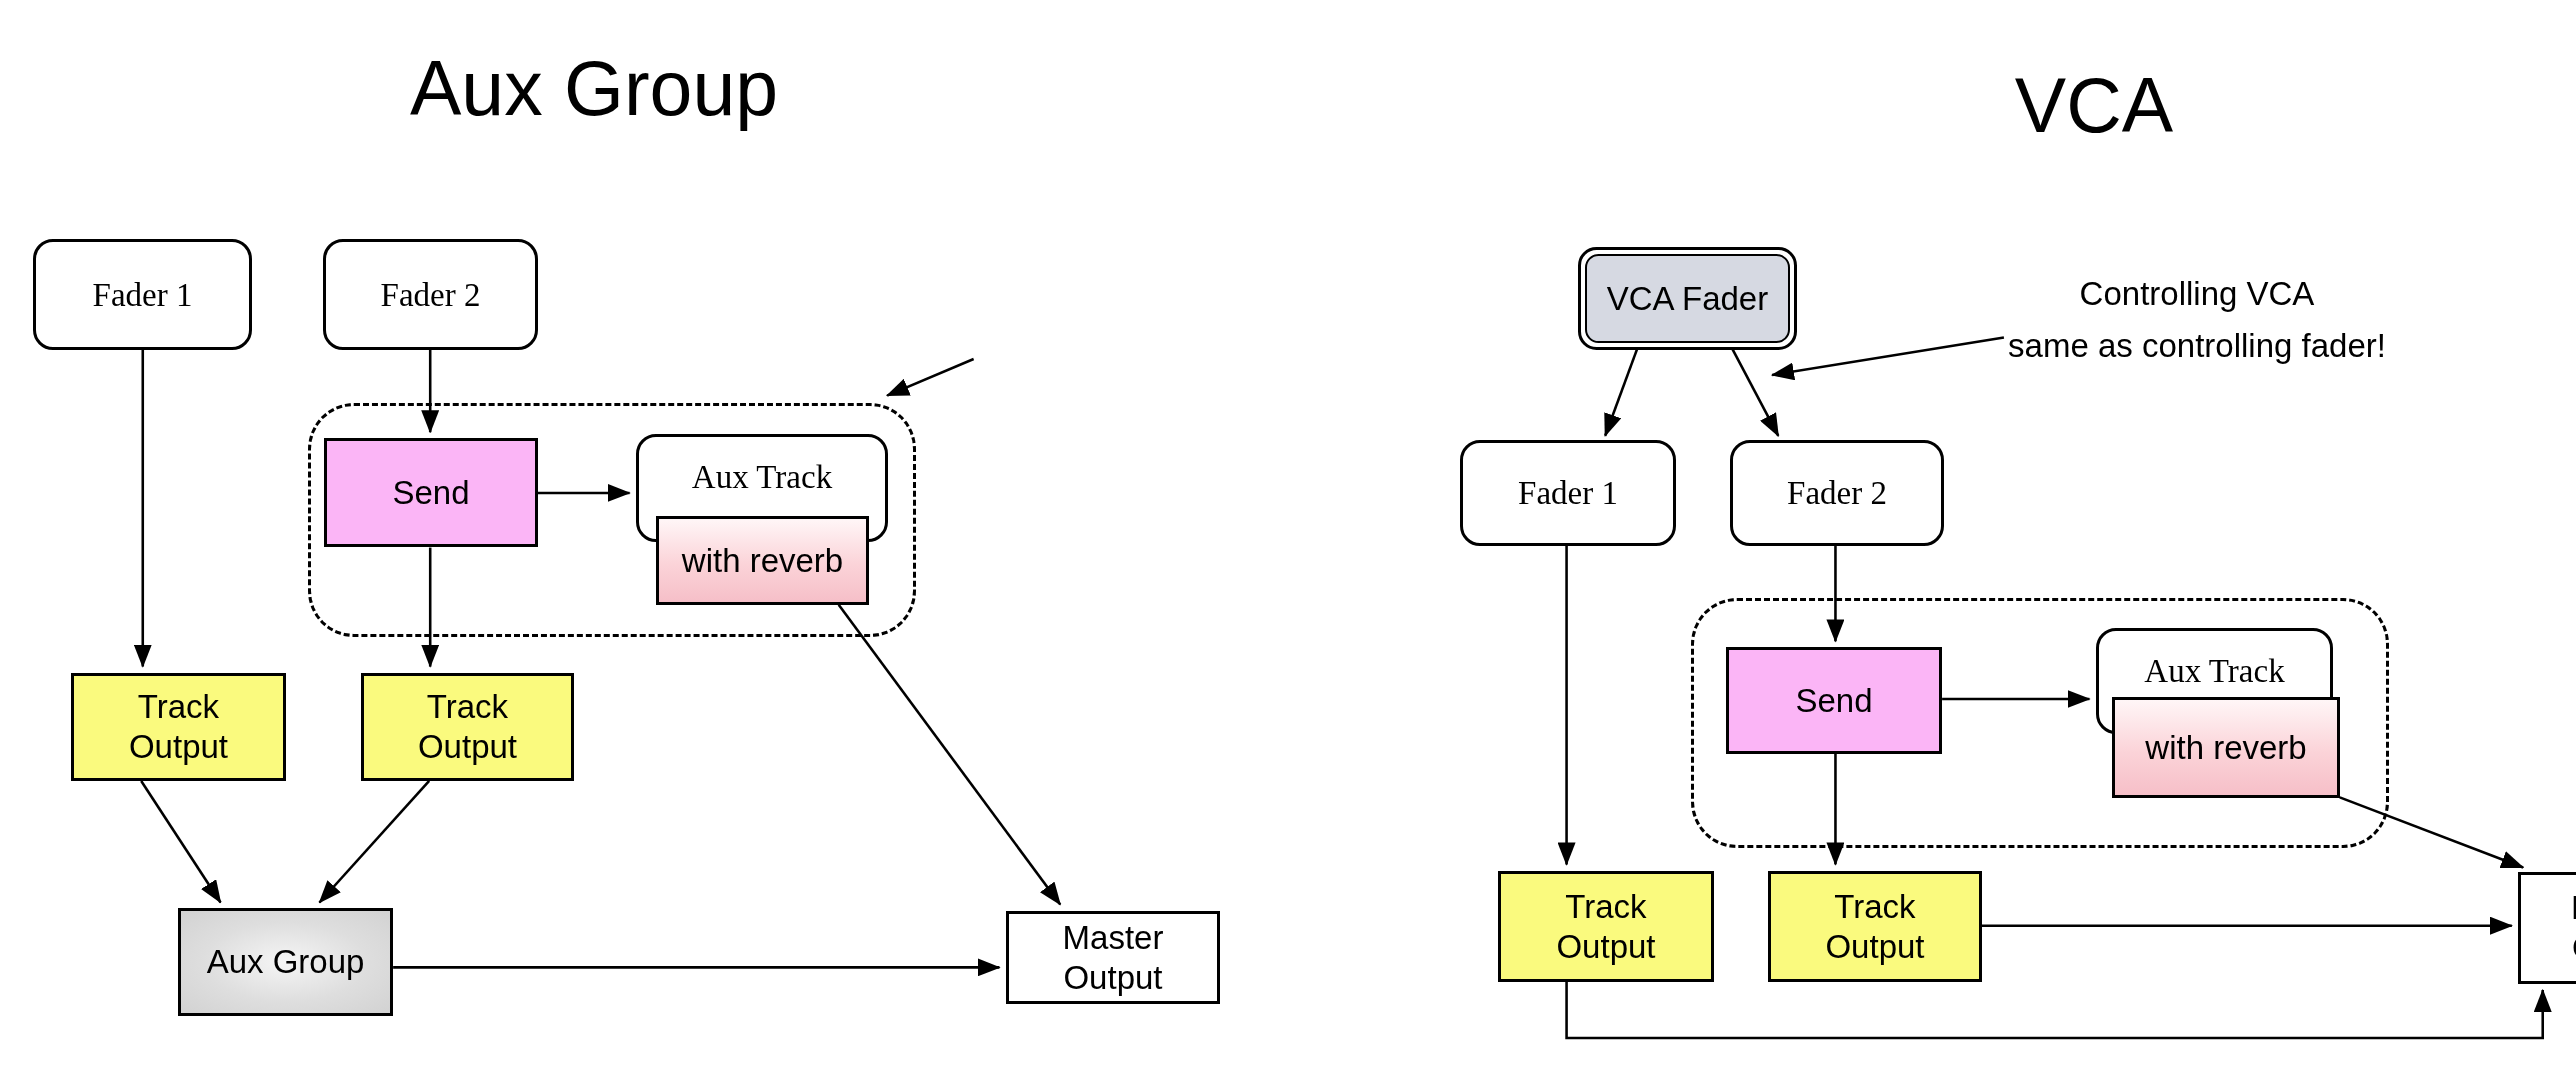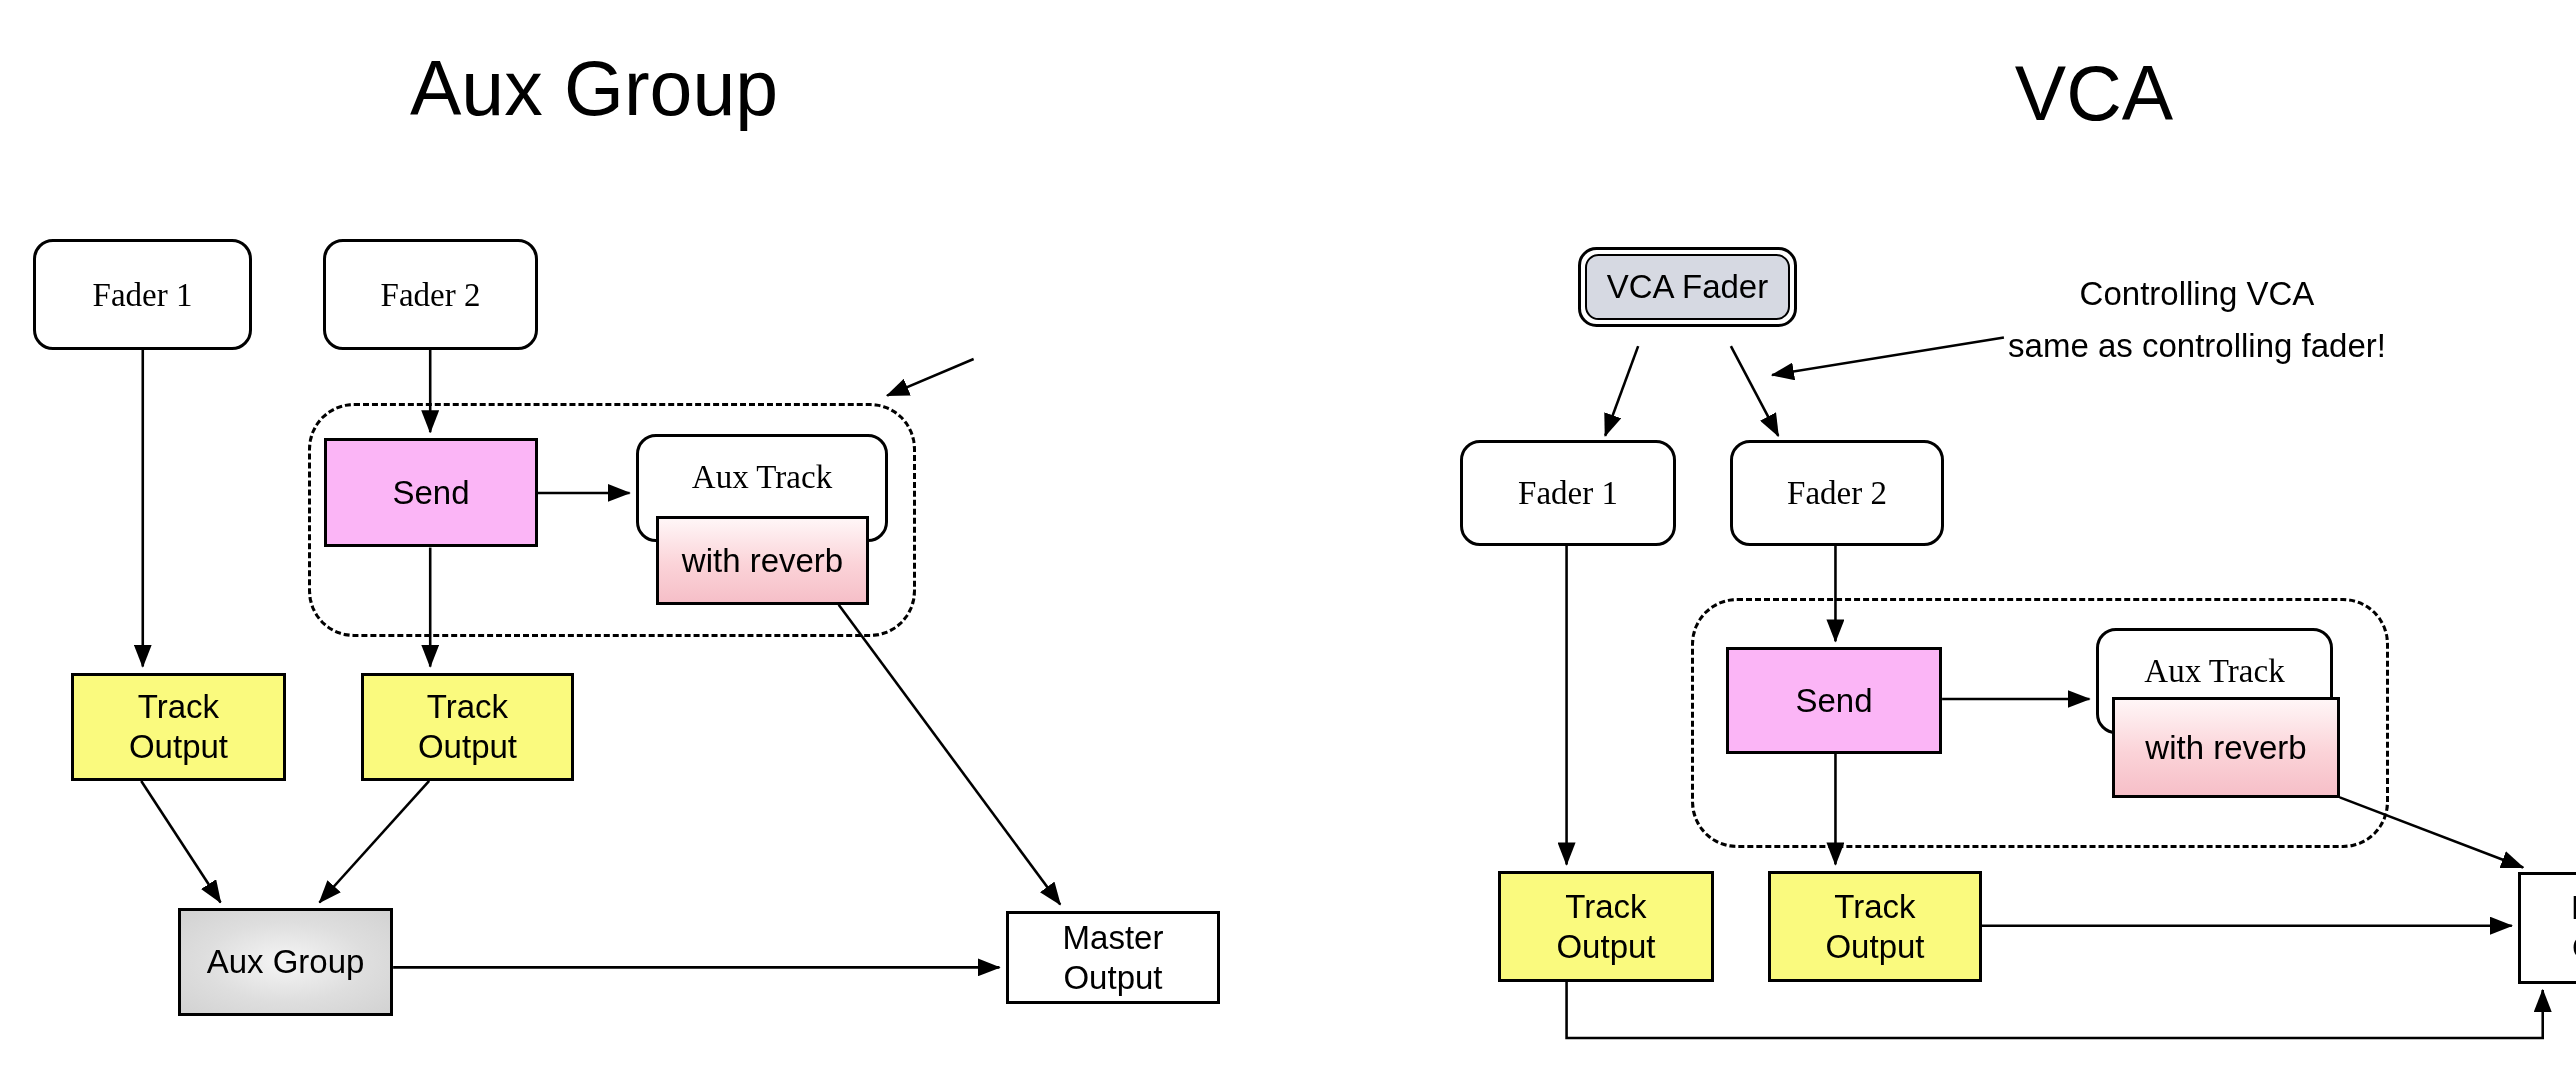--- a/index.html
+++ b/index.html
@@ -41,21 +41,21 @@
   }
   svg.wires{position:absolute;left:0;top:0;z-index:2;}
   svg.wires line,svg.wires polyline{stroke:#000;stroke-width:5;fill:none;}
 </style>
 </head>
 <body>
 
 <div class="canvas">
 
   <div class="title" style="left:594px;top:46px;">Aux Group</div>
-  <div class="title" style="left:2094px;top:51px;">VCA</div>
+  <div class="title" style="left:2094px;top:63px;">VCA</div>
 
   <div class="dashed-group" style="left:308px;top:403px;width:608px;height:234px;"></div>
   <div class="dashed-group" style="left:1691px;top:598px;width:698px;height:250px;"></div>
 
   <svg class="wires" width="2771" height="1073" viewBox="0 0 5379 2083">
     <defs>
       <marker id="ah" markerWidth="9" markerHeight="7" refX="8.5" refY="3.5" orient="auto">
         <path d="M0,0 L9,3.5 L0,7 z" fill="#000"></path>
       </marker>
     </defs>
@@ -88,21 +88,21 @@
   <div class="node rounded" style="left:636px;top:434px;width:252px;height:108px;align-items:flex-start;padding-top:19.6px;">Aux Track</div>
   <div class="node reverb" style="left:656px;top:516px;width:213px;height:89px;">with reverb</div>
   <div class="node yellow" style="left:33px;top:673px;width:215px;height:108px;">Track
 Output</div>
   <div class="node yellow" style="left:323px;top:673px;width:213px;height:108px;">Track
 Output</div>
   <div class="node gray-grad" style="left:178px;top:908px;width:215px;height:108px;">Aux Group</div>
   <div class="node" style="left:1006px;top:911px;width:214px;height:93px;">Master
 Output</div>
 
-  <div class="vca-outer" style="left:1578px;top:247px;width:219px;height:80px;">
+  <div class="vca-outer" style="left:1578px;top:247px;width:219px;height:103px;">
     <div class="vca-inner">VCA Fader</div>
   </div>
   <div class="node rounded" style="left:1460px;top:440px;width:216px;height:106px;">Fader 1</div>
   <div class="node rounded" style="left:1730px;top:440px;width:214px;height:106px;">Fader 2</div>
   <div class="node send" style="left:1726px;top:647px;width:216px;height:107px;">Send</div>
   <div class="node rounded" style="left:2096px;top:628px;width:237px;height:106px;align-items:flex-start;padding-top:19.6px;">Aux Track</div>
   <div class="node reverb" style="left:2112px;top:697px;width:228px;height:101px;">with reverb</div>
   <div class="node yellow" style="left:1460px;top:871px;width:216px;height:111px;">Track
 Output</div>
   <div class="node yellow" style="left:1730px;top:871px;width:214px;height:111px;">Track

